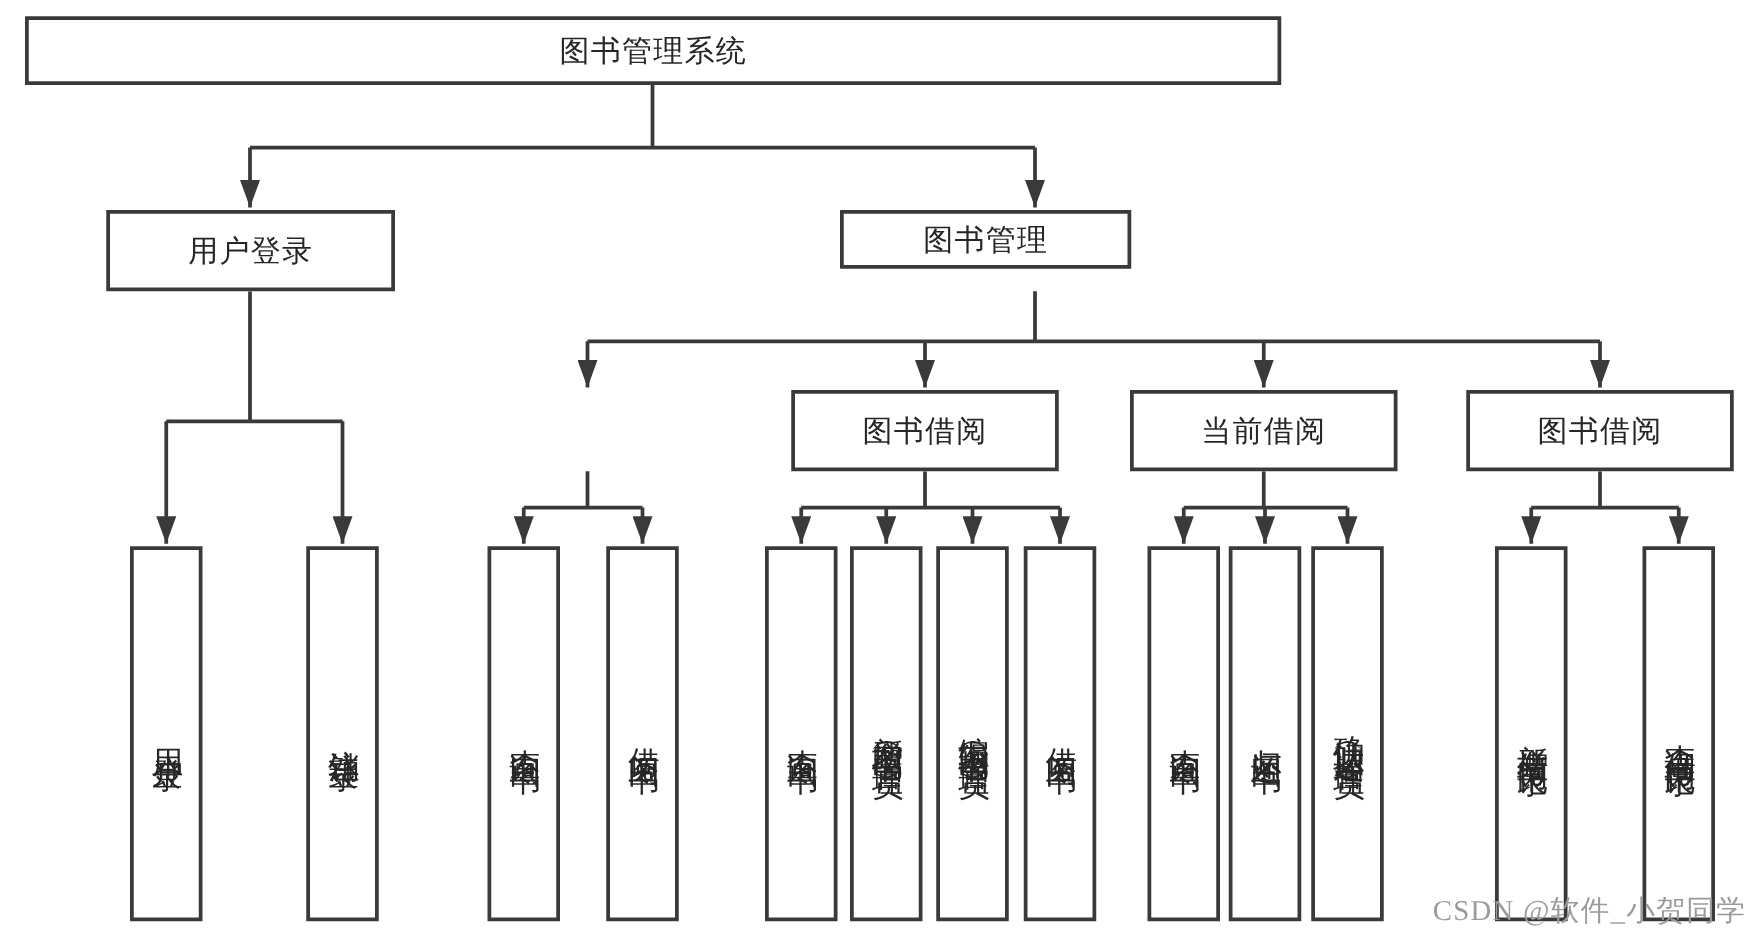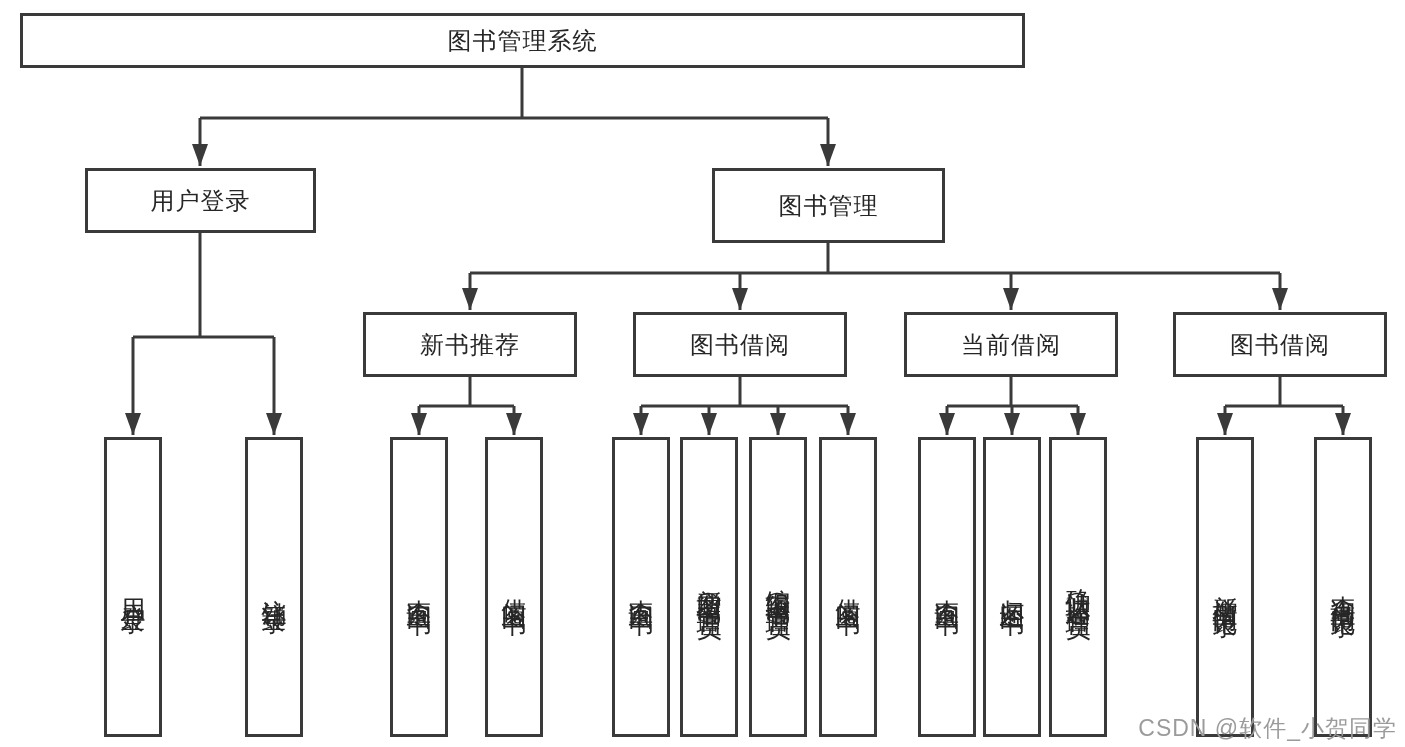--- a/index.html
+++ b/index.html
@@ -1,20 +1,20 @@
 <!DOCTYPE html>
 <html><head>
 <meta charset="utf-8">
 <style>
   html,body{margin:0;padding:0;background:#ffffff;}
   .canvas{
     position:relative;
     width:1405px;height:747px;
     background:#ffffff;
-    font-family:Liberation Sans, sans-serif;
+    font-family:Liberation Serif, serif;
     overflow:hidden;
   }
   svg.wires{position:absolute;left:0;top:0;z-index:1;}
   .box{
     position:absolute;
     background:#ffffff;
     border:3px solid #3a3a3a;
     box-sizing:border-box;
     display:flex;align-items:center;justify-content:center;
     z-index:2;
@@ -83,27 +83,24 @@
     </g>
   </svg>
 
   <div class="box h" style="left:20px;top:13px;width:1005px;height:55px">
     <span>图书管理系统</span>
   </div>
 
   <div class="box h" style="left:85px;top:168px;width:231px;height:65px">
     <span>用户登录</span>
   </div>
-  <div class="box h" style="left:712px;top:168px;width:233px;height:75px">
+  <div class="box h" style="left:672px;top:168px;width:233px;height:47px">
     <span>图书管理</span>
   </div>
 
-  <div class="box h" style="left:363px;top:312px;width:214px;height:65px">
-    <span>新书推荐</span>
-  </div>
   <div class="box h" style="left:904px;top:312px;width:214px;height:65px">
     <span>当前借阅</span>
   </div>
   <div class="box h" style="left:633px;top:312px;width:214px;height:65px">
     <span>图书借阅</span>
   </div>
   <div class="box h" style="left:1173px;top:312px;width:214px;height:65px">
     <span>图书借阅</span>
   </div>
 

